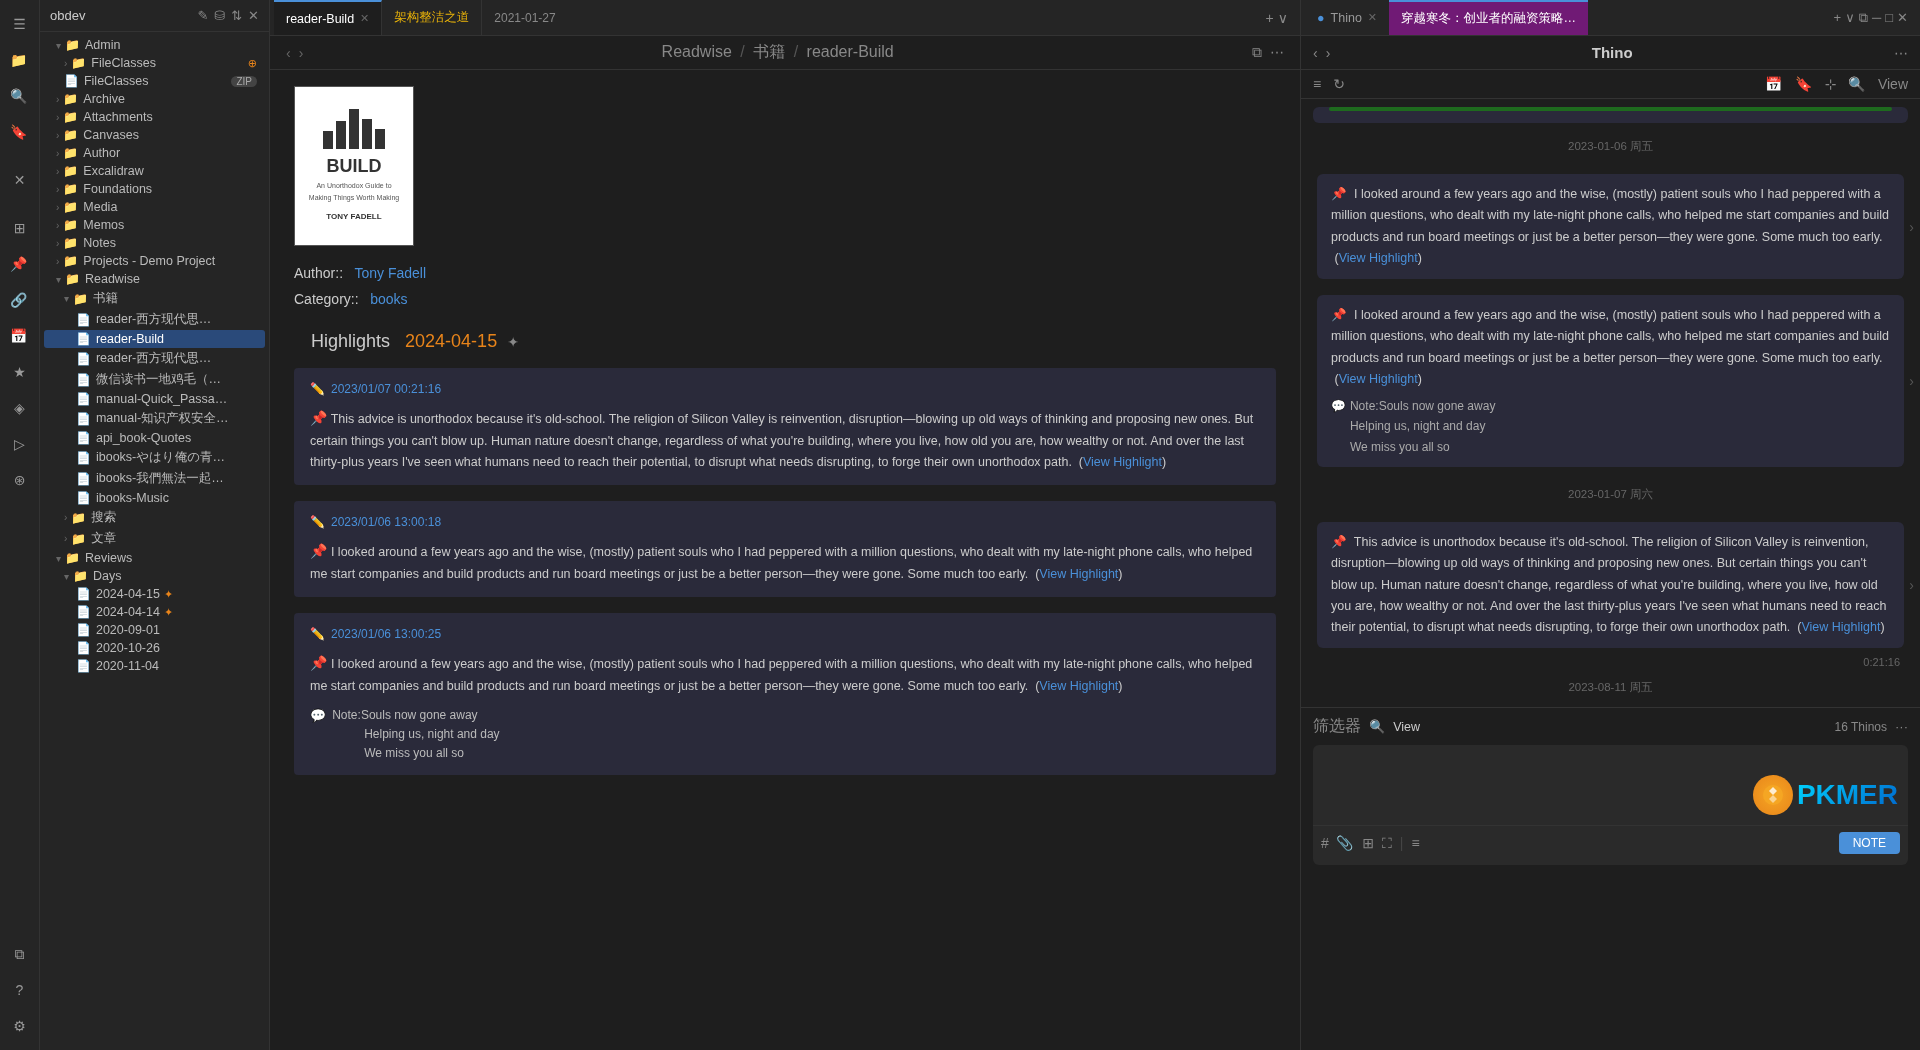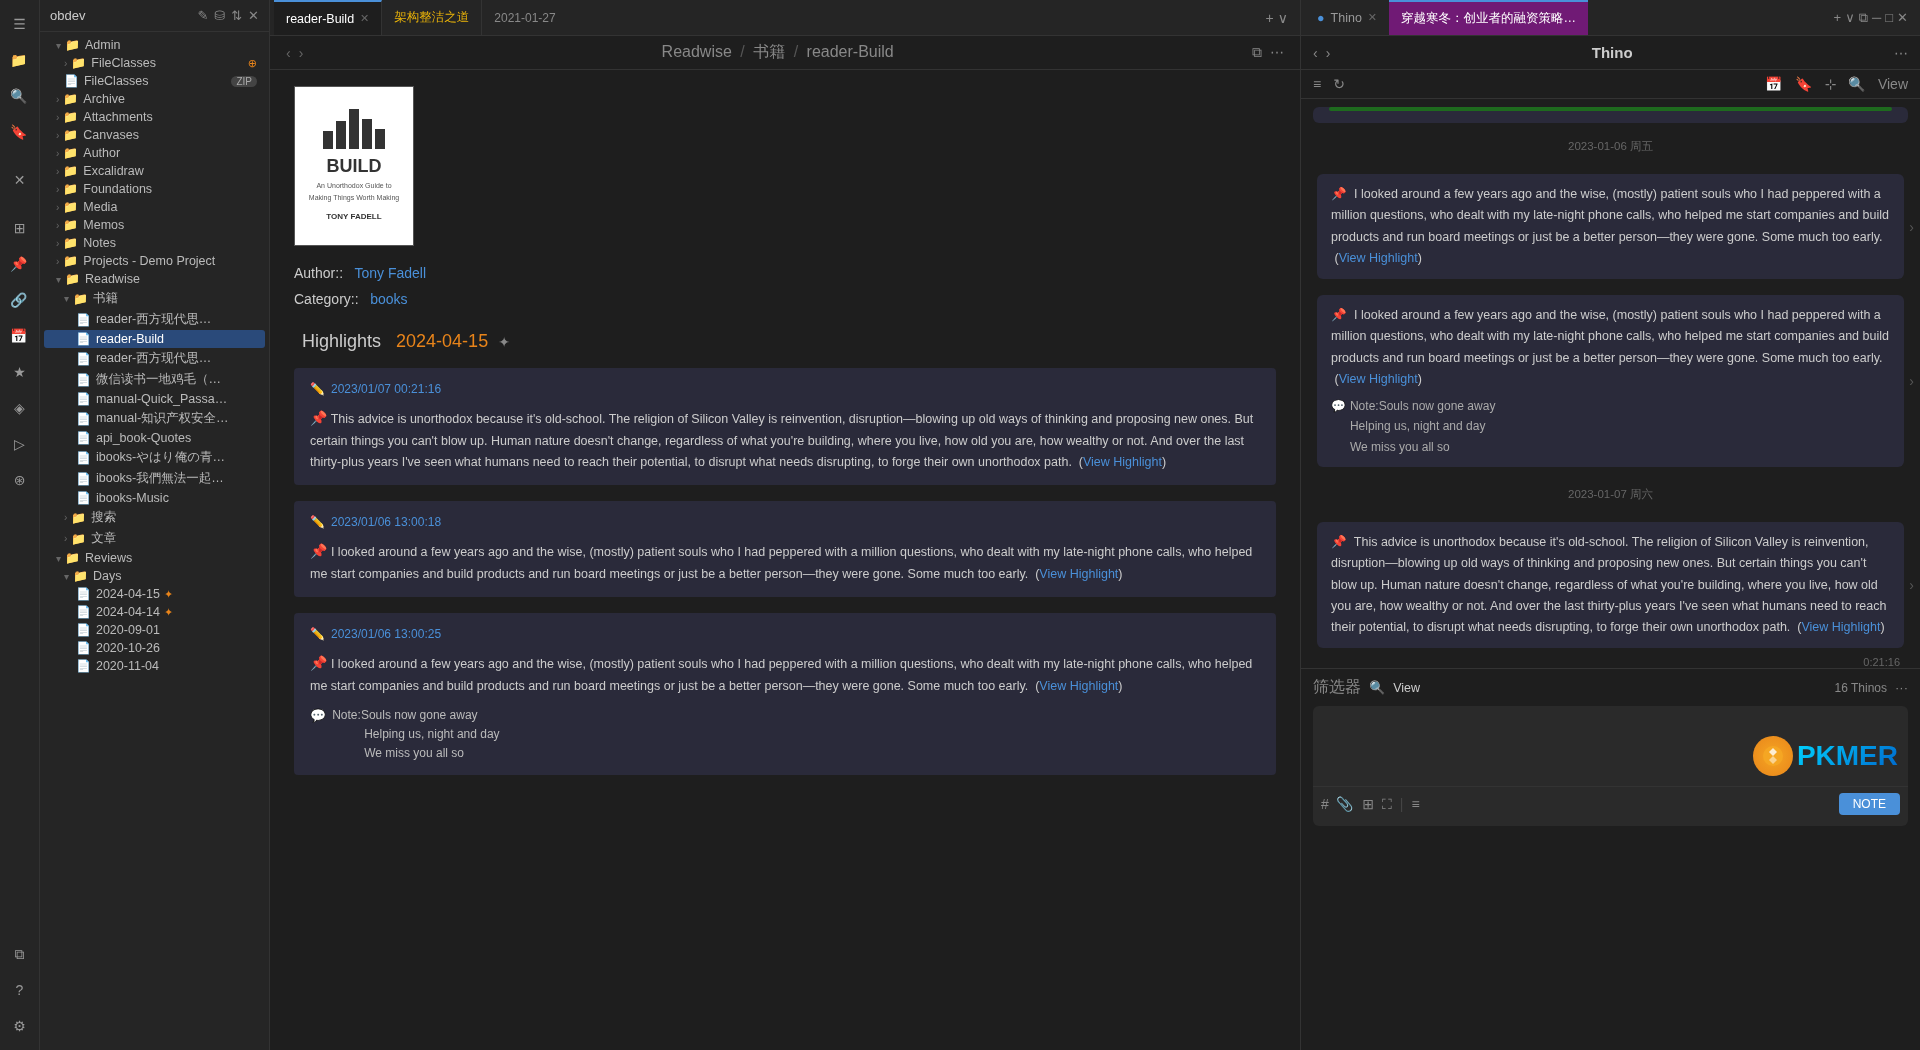--- a/index.html
+++ b/index.html
@@ -153,21 +153,21 @@
       line-height: 1.1;
     }
     .book-subtitle { font-size: 7px; color: #555; text-align: center; margin-top: 4px; }
     .book-author { font-size: 8px; color: #333; margin-top: 8px; font-weight: bold; }
     .book-bars {
       display: flex; gap: 3px; align-items: flex-end; margin-bottom: 8px;
     }
     .book-bars div { background: #333; width: 10px; }
     .meta-line { color: #ccc; font-size: 14px; margin-bottom: 4px; }
     .meta-link { color: #4a90d9; cursor: pointer; }
-    .highlight-section-title { font-size: 18px; color: #ccc; margin: 16px 8px 12px; }
+    .highlight-section-title { font-size: 18px; color: #ccc; margin: 16px 17px 12px; }
     .highlight-date { color: #e8841a; font-size: 18px; }
     .highlight-block {
       background: #2a2a3a;
       border-radius: 4px;
       padding: 12px 16px;
       margin-bottom: 16px;
     }
     .highlight-timestamp { color: #4a90d9; font-size: 12px; margin-bottom: 8px; display: flex; align-items: center; gap: 6px; }
     .highlight-pin { color: #e05; font-size: 14px; }
     .highlight-text { color: #ccc; font-size: 12.5px; line-height: 1.7; }
@@ -733,20 +733,23 @@
         <span class="msg-pin">📌</span>
         <span>This advice is unorthodox because it's old-school. The religion of Silicon Valley is reinvention, disruption—blowing up old ways of thinking and proposing new ones. But certain things you can't blow up. Human nature doesn't change, regardless of what you're building, where you live, how old you are, how wealthy or not. And over the last thirty-plus years I've seen what humans need to reach their potential, to disrupt what needs disrupting, to forge their own unorthodox path.</span>
         &nbsp;(<span class="view-link">View Highlight</span>)
       </div>
       <span class="thino-msg-action">›</span>
     </div>
     <div style="text-align:right;padding-right:20px;font-size:11px;color:#666;">
       <span>0:21:16</span>
     </div>
 
+    <div class="date-separator">
+      <span>2023-08-11 周五</span>
+    </div>
 
     <div class="thino-bottom">
       <div class="thino-bottom-bar">
         <span class="filter-label">筛选器</span>
         <span style="color:#888;cursor:pointer;">🔍</span>
         <span class="view-label">View</span>
         <span class="thino-count">16 Thinos</span>
         <span style="color:#888;cursor:pointer;">···</span>
       </div>
 

